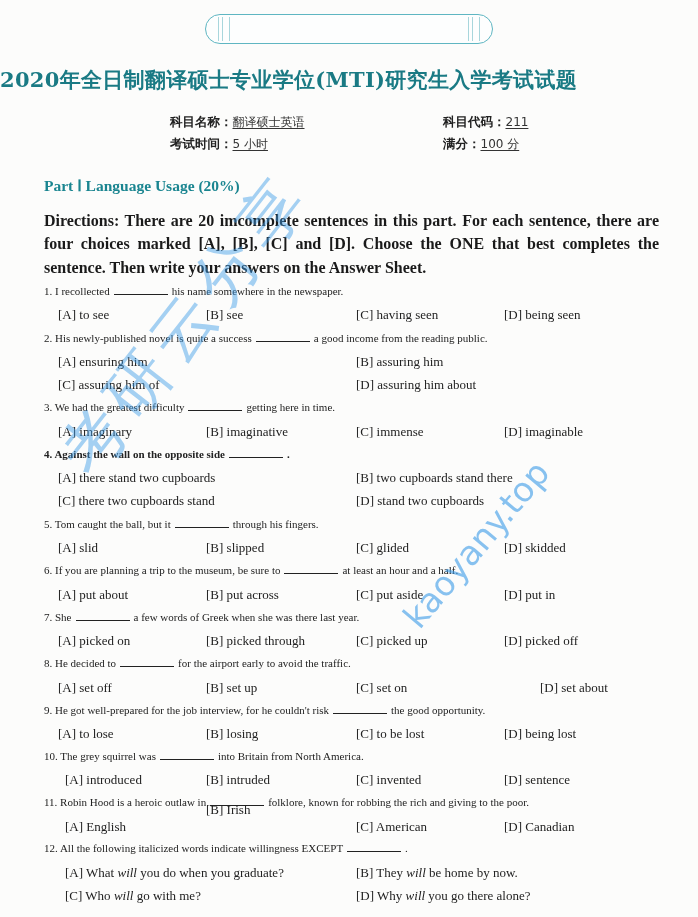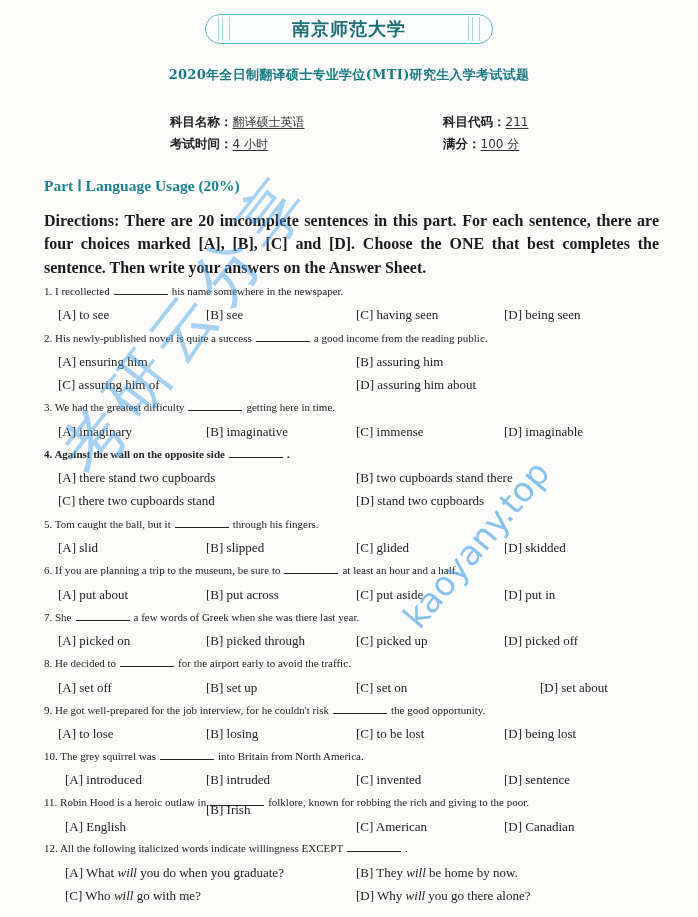--- a/index.html
+++ b/index.html
@@ -23,22 +23,22 @@
     content:""; position:absolute; left:3px; top:0; bottom:0; width:2px;
     border-left:1px solid #a8d6dc;
   }
   .header-pill .stripes.left { left:12px; }
   .header-pill .stripes.right { right:12px; }
   .univ-name {
     font-family:"DejaVu Sans", "Liberation Sans", sans-serif;
     font-weight:bold; font-size:18px; color:#1a6f78; letter-spacing:1px;
   }
   .exam-title {
-    position:absolute; left:0; right:0; top:66px; text-align:center;
-    font-weight:bold; font-size:13px; color:#1a7a84; letter-spacing:0.3px;
+    position:absolute; left:0; right:0; top:66px; text-align:left;
+    font-weight:bold; font-size:21px; color:#1a7a84; letter-spacing:0.3px;
   }
   .meta { position:absolute; font-size:12.5px; }
   .meta .lab { font-family:"DejaVu Sans", sans-serif; font-weight:bold; color:#222; }
   .meta .val { font-family:"DejaVu Sans", sans-serif; color:#333; text-decoration:underline; text-underline-offset:2px; font-size:12px; }
   .part-title {
     position:absolute; left:44px; top:177px;
     font-family:"Liberation Serif", serif; font-weight:bold; font-size:15.5px; color:#1a8590;
   }
   .directions {
     position:absolute; left:44px; top:209px; width:615px;
@@ -52,34 +52,33 @@
     position:absolute; color:#3b9be8; opacity:0.55; pointer-events:none;
     font-family:"DejaVu Sans", sans-serif; white-space:nowrap;
   }
   em.will { font-style:italic; }
 </style>
 </head>
 <body>
 
 <div class="header-pill">
   <span class="stripes left"></span>
-  <span class="univ-name">南京师范大学</span>
   <span class="stripes right"></span>
 </div>
 
 <div class="exam-title">2020年全日制翻译硕士专业学位(MTI)研究生入学考试试题</div>
 
 <div class="meta" style="left:170px; top:114px;">
   <span class="lab">科目名称：</span><span class="val">翻译硕士英语</span>
 </div>
 <div class="meta" style="left:443px; top:114px;">
   <span class="lab">科目代码：</span><span class="val">211</span>
 </div>
 <div class="meta" style="left:170px; top:136px;">
-  <span class="lab">考试时间：</span><span class="val">4 小时</span>
+  <span class="lab">考试时间：</span><span class="val">5 小时</span>
 </div>
 <div class="meta" style="left:443px; top:136px;">
   <span class="lab">满分：</span><span class="val">100 分</span>
 </div>
 
 <div class="part-title">Part Ⅰ  Language Usage (20%)</div>
 <div class="directions">Directions: There are 20 imcomplete sentences in this part. For each sentence, there are four choices marked [A], [B], [C] and [D]. Choose the ONE that best completes the sentence. Then write your answers on the Answer Sheet.</div>
 
 <div class="q" style="top:284px;"><span>1. I recollected</span><span class="blank"></span><span>his name somewhere in the newspaper.</span></div>
 <div class="opt" style="left:58px; top:307px;">[A]  to see</div>

